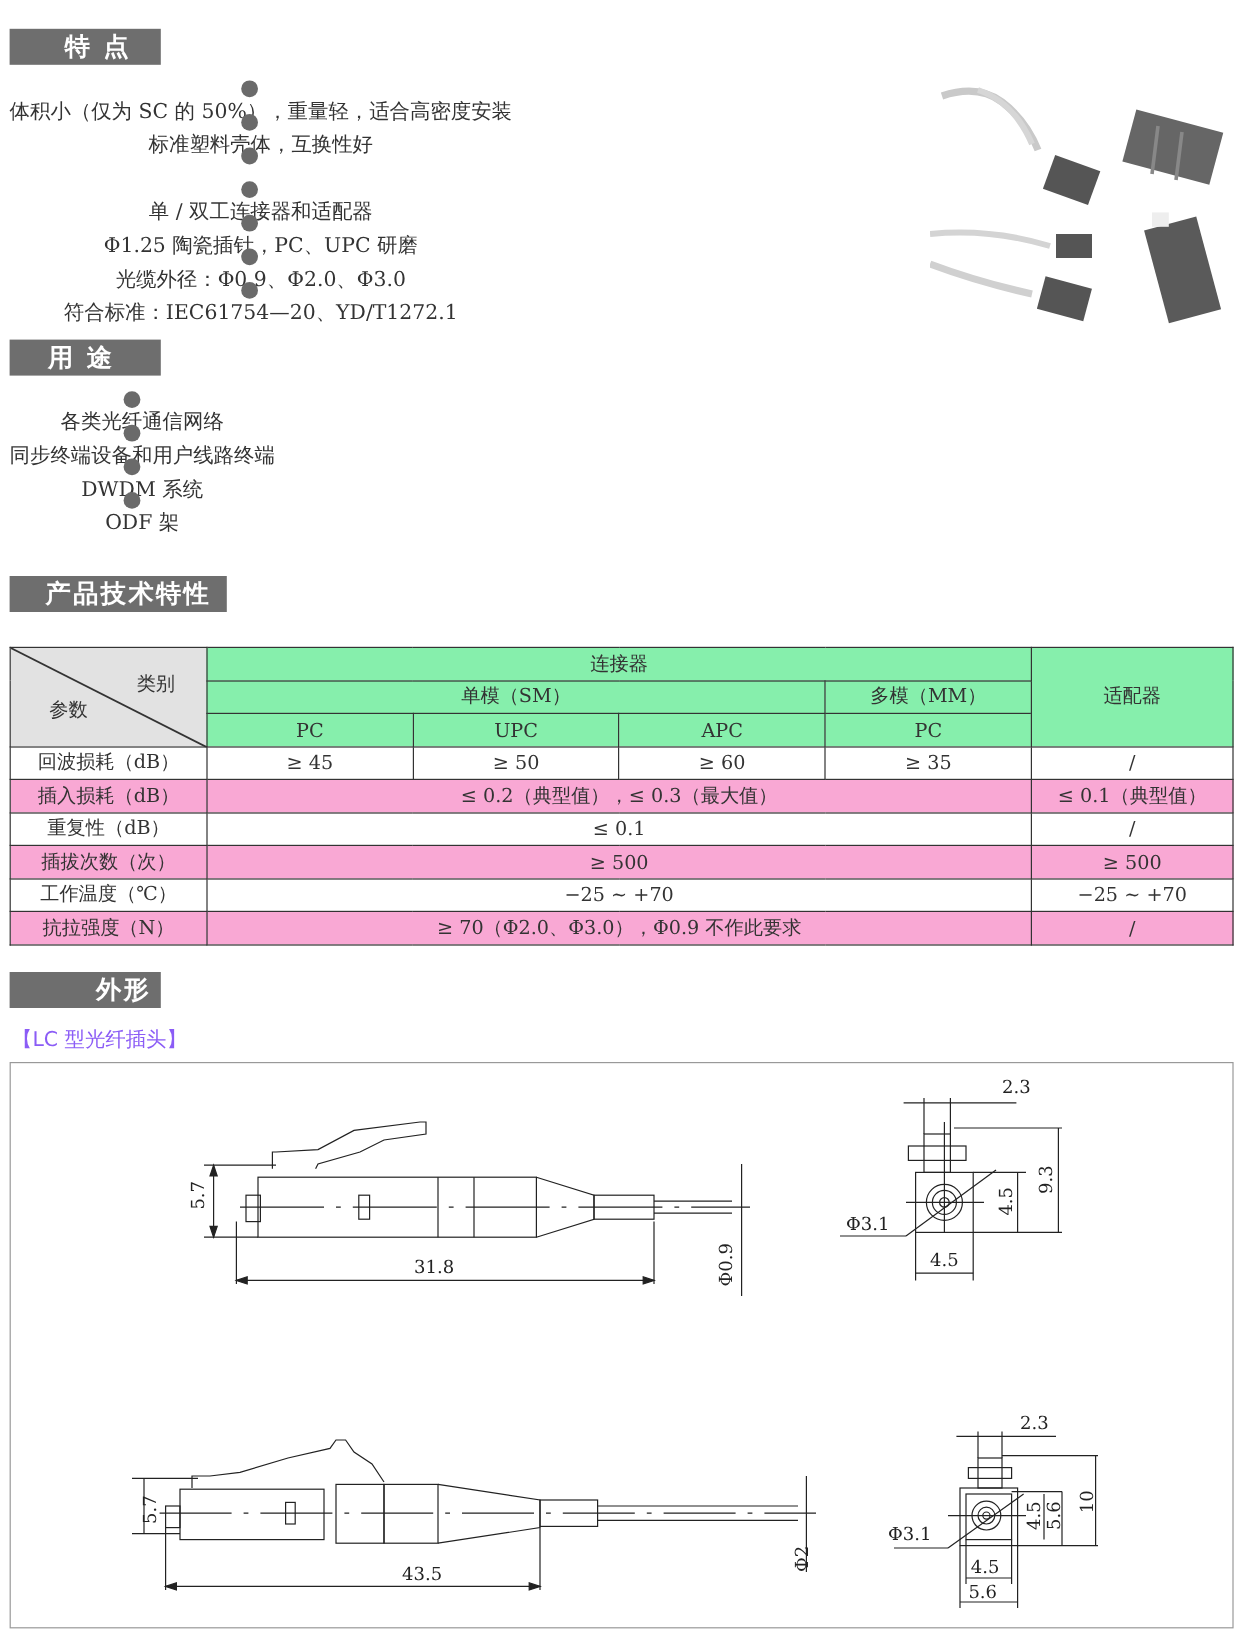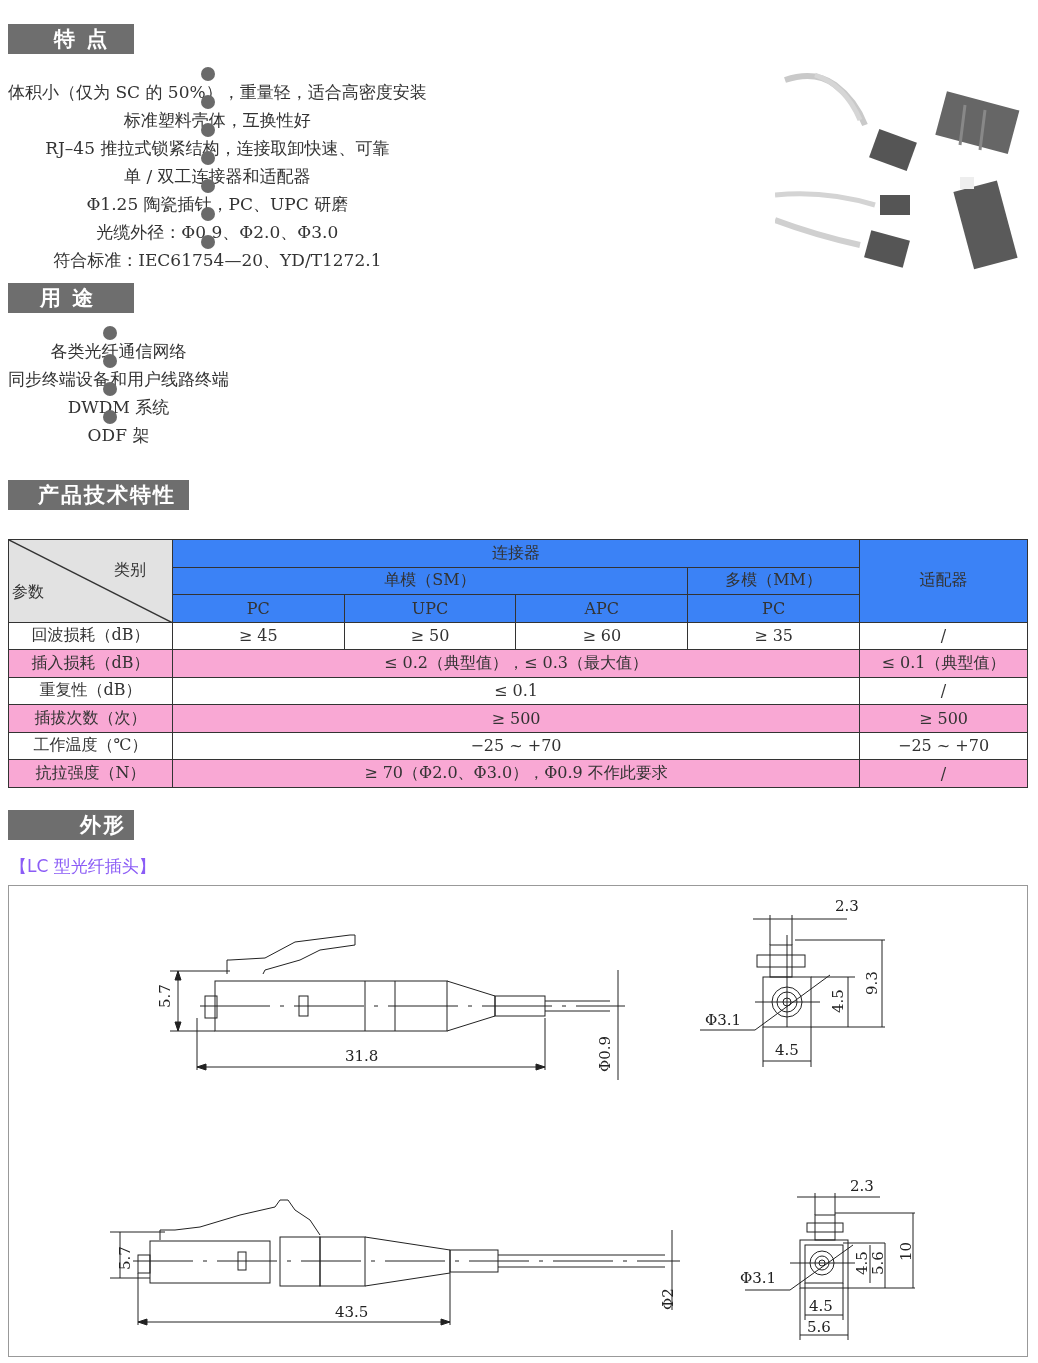--- a/index.html
+++ b/index.html
@@ -16,26 +16,26 @@
 
   .bullet-list { position: absolute; left: 8px; }
   .bullet-item { height: 28px; display: flex; align-items: center; font-size: 17px; color: #333; white-space: nowrap; flex-direction: column; }
   .bullet-dot { width: 14px; height: 14px; border-radius: 50%; background: #6a6a6a; margin-right: 18px; flex: none; }
 
   .product-photo { position: absolute; left: 775px; top: 65px; width: 255px; height: 215px; }
 
   
   .spec-table { position: absolute; left: 8px; top: 539px; width: 1020px; border-collapse: collapse; font-size: 16px; color: #333; }
   .spec-table td { border: 1.5px solid #333; text-align: center; height: 27.5px; padding: 0; white-space: nowrap; }
-  .spec-table .hd { background: #3b82f6; }
+  .spec-table .hd { background: #86efac; }
   .spec-table .alt { background: #f9a8d4; }
   .spec-table .diag { position: relative; background: #e2e2e2; }
   .diag svg { position: absolute; left: 0; top: 0; }
   .diag .lbl-cat { position: absolute; right: 26px; top: 20px; }
-  .diag .lbl-param { position: absolute; left: 3px; top: 42px; }
+  .diag .lbl-param { position: absolute; left: 32px; top: 42px; }
 
   .subtitle { position: absolute; left: 10px; top: 855px; font-family: "DejaVu Sans", sans-serif; font-size: 17px; color: #8b5cf6; }
 
   .drawing-frame { position: absolute; left: 8px; top: 885px; width: 1020px; height: 472px; border: 1.5px solid #999; }
   .drawing { position: absolute; }
   .dim-text { font-family: "DejaVu Serif", serif; font-size: 15px; fill: #222; }
 </style>
 </head>
 <body>
 
@@ -46,21 +46,20 @@
   <div class="bullet-item">
       <span class="bullet-dot"></span>
       <span>体积小（仅为 SC 的 50%），重量轻，适合高密度安装</span>
     </div>
   <div class="bullet-item">
       <span class="bullet-dot"></span>
       <span>标准塑料壳体，互换性好</span>
     </div>
   <div class="bullet-item">
       <span class="bullet-dot"></span>
-      <span>RJ–45 推拉式锁紧结构，连接取卸快速、可靠</span>
     </div>
   <div class="bullet-item">
       <span class="bullet-dot"></span>
       <span>单 / 双工连接器和适配器</span>
     </div>
   <div class="bullet-item">
       <span class="bullet-dot"></span>
       <span>Φ1.25 陶瓷插针，PC、UPC 研磨</span>
     </div>
   <div class="bullet-item">

